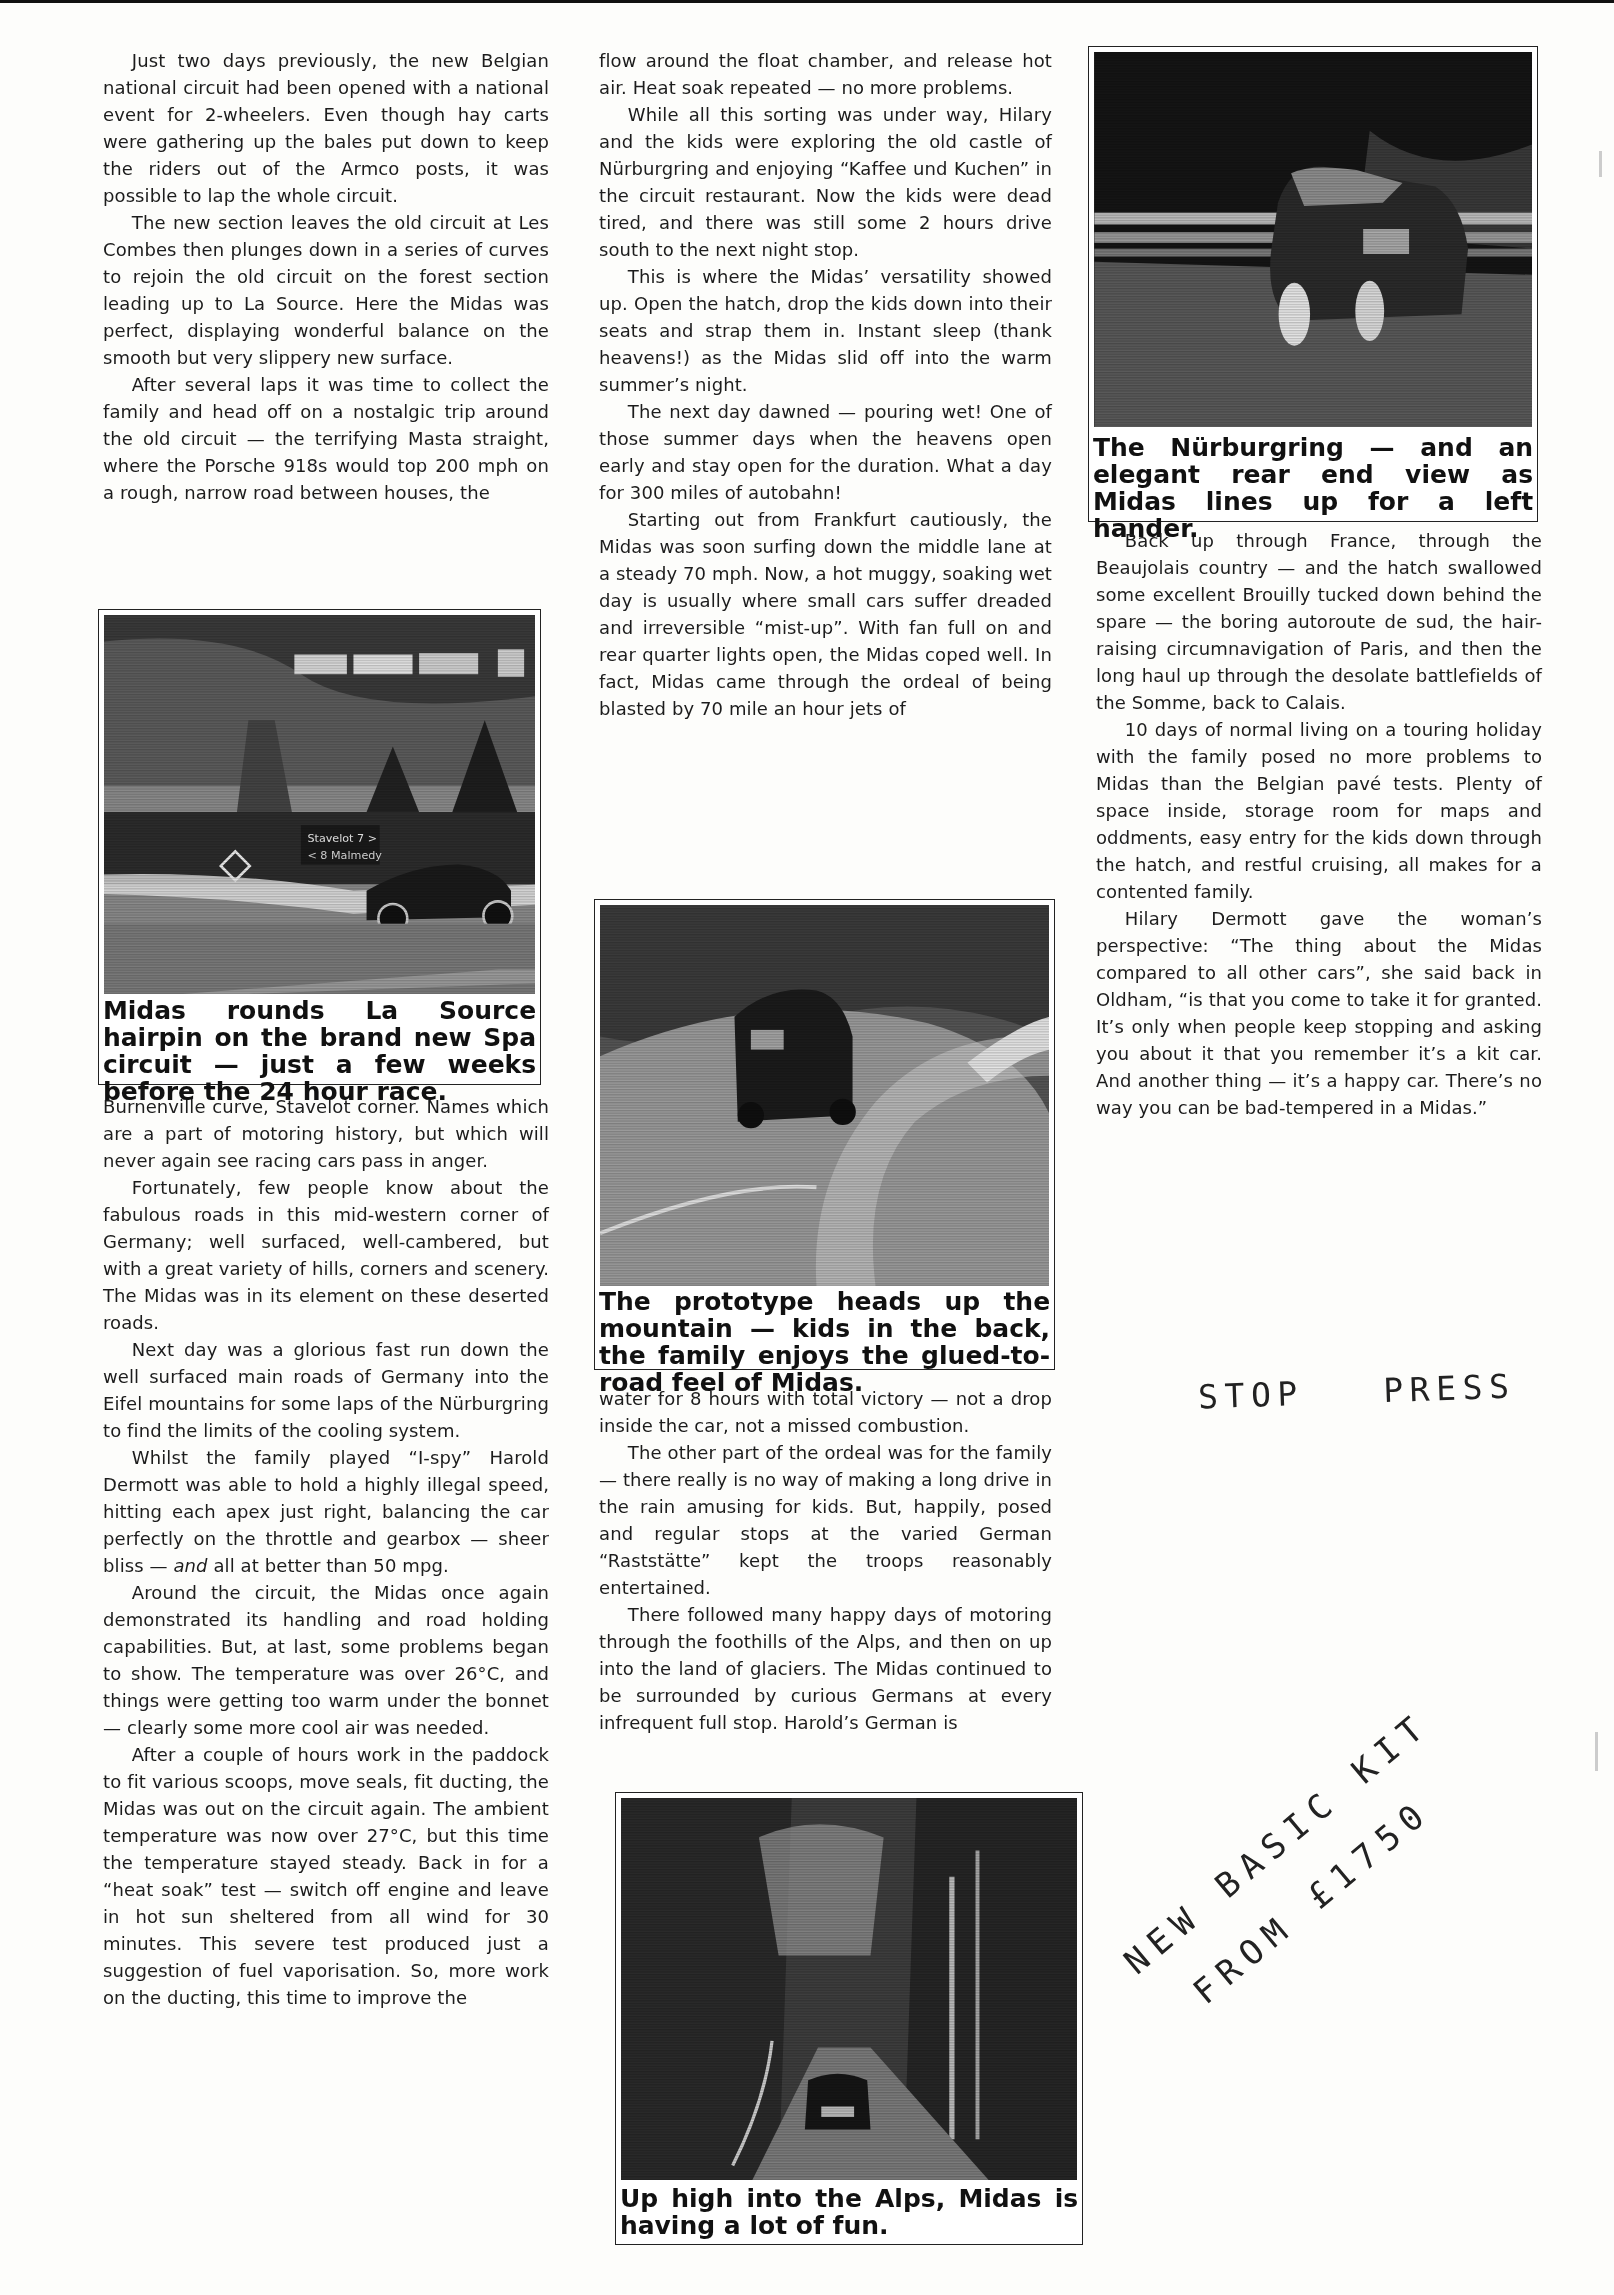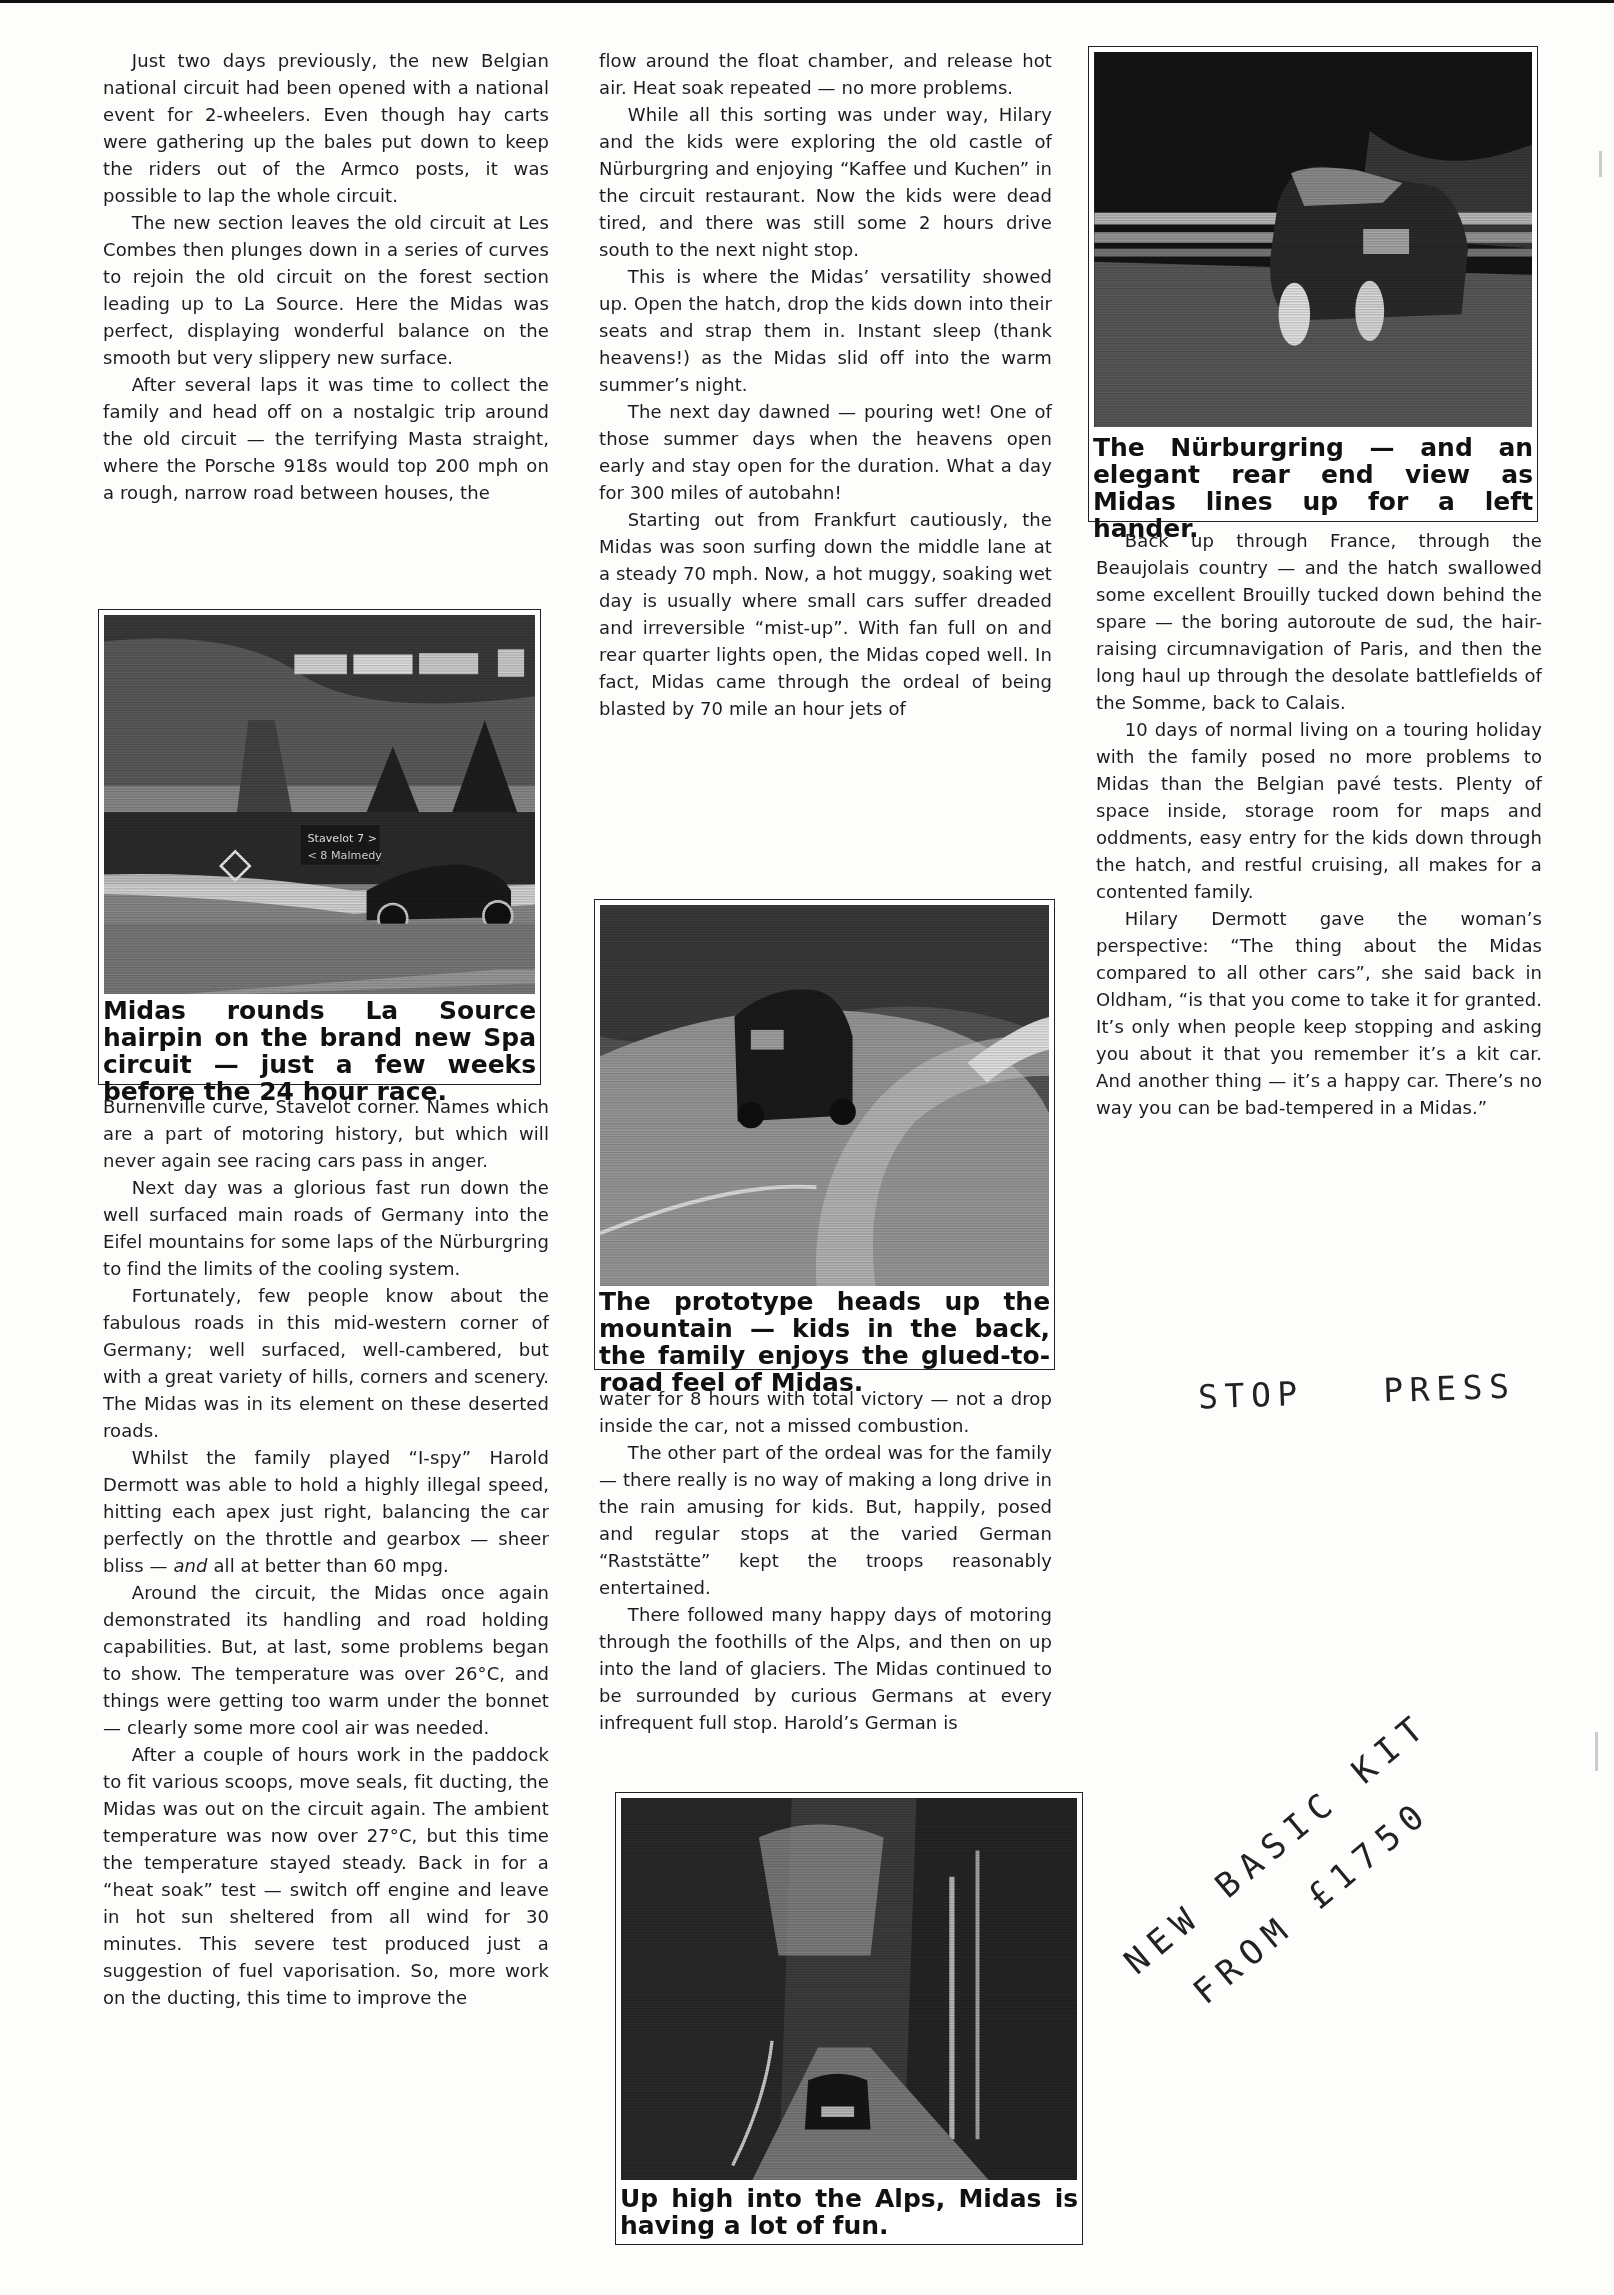--- a/index.html
+++ b/index.html
@@ -42,23 +42,23 @@
 <div class="topline"></div>
 
 <div class="col" style="left:103px; width:446px;">
   <div style="position:absolute; top:47px; width:446px;" id="c1top">
       <p><span>Just two days previously, the new Belgian national circuit had been opened with a national event for 2-wheelers. Even though hay carts were gathering up the bales put down to keep the riders out of the Armco posts, it was possible to lap the whole circuit.</span></p>
       <p><span>The new section leaves the old circuit at Les Combes then plunges down in a series of curves to rejoin the old circuit on the forest section leading up to La Source. Here the Midas was perfect, displaying wonderful balance on the smooth but very slippery new surface.</span></p>
       <p><span>After several laps it was time to collect the family and head off on a nostalgic trip around the old circuit — the terrifying Masta straight, where the Porsche 918s would top 200 mph on a rough, narrow road between houses, the</span></p>
     </div>
   <div style="position:absolute; top:1093px; width:446px;" id="c1bot">
       <p class="cont"><span>Burnenville curve, Stavelot corner. Names which are a part of motoring history, but which will never again see racing cars pass in anger.</span></p>
+      <p><span>Fortunately, few people know about the fabulous roads in this mid-western corner of Germany; well surfaced, well-cambered, but with a great variety of hills, corners and scenery. The Midas was in its element on these deserted roads.</span></p>
       <p><span>Next day was a glorious fast run down the well surfaced main roads of Germany into the Eifel mountains for some laps of the Nürburgring to find the limits of the cooling system.</span></p>
-      <p><span>Fortunately, few people know about the fabulous roads in this mid-western corner of Germany; well surfaced, well-cambered, but with a great variety of hills, corners and scenery. The Midas was in its element on these deserted roads.</span></p>
-      <p><span>Whilst the family played “I-spy” Harold Dermott was able to hold a highly illegal speed, hitting each apex just right, balancing the car perfectly on the throttle and gearbox — sheer bliss —</span> <em>and</em><span> all at better than 60 mpg.</span></p>
+      <p><span>Whilst the family played “I-spy” Harold Dermott was able to hold a highly illegal speed, hitting each apex just right, balancing the car perfectly on the throttle and gearbox — sheer bliss —</span> <em>and</em><span> all at better than 50 mpg.</span></p>
       <p><span>Around the circuit, the Midas once again demonstrated its handling and road holding capabilities. But, at last, some problems began to show. The temperature was over 26°C, and things were getting too warm under the bonnet — clearly some more cool air was needed.</span></p>
       <p><span>After a couple of hours work in the paddock to fit various scoops, move seals, fit ducting, the Midas was out on the circuit again. The ambient temperature was now over 27°C, but this time the temperature stayed steady. Back in for a “heat soak” test — switch off engine and leave in hot sun sheltered from all wind for 30 minutes. This severe test produced just a suggestion of fuel vaporisation. So, more work on the ducting, this time to improve the</span></p>
     </div>
 </div>
 
 <div class="figure" style="left:98px; top:609px; width:443px; height:476px;padding-left:20px;">
   <div class="photo" style="height:379px; background:#6f6f6f;">
     <svg width="449" height="379" viewBox="0 0 684 577">
       <defs>
         <pattern id="scanA" width="4" height="4" patternUnits="userSpaceOnUse">

